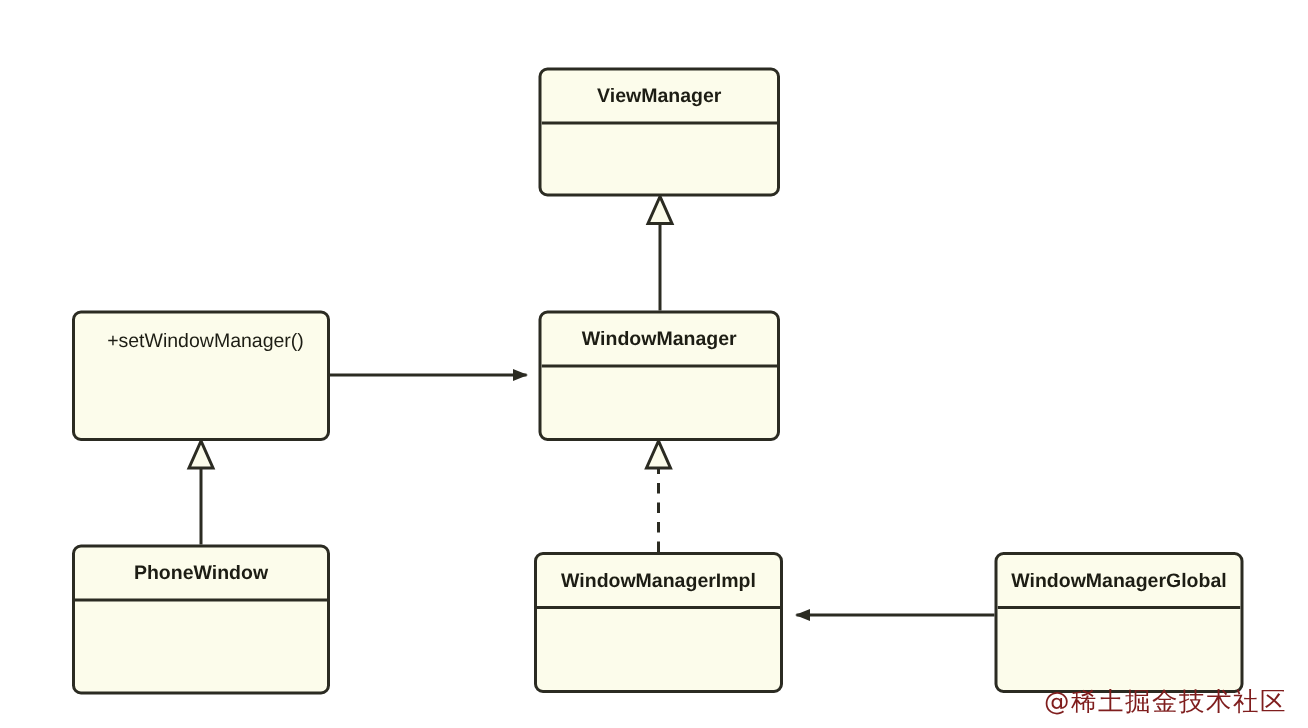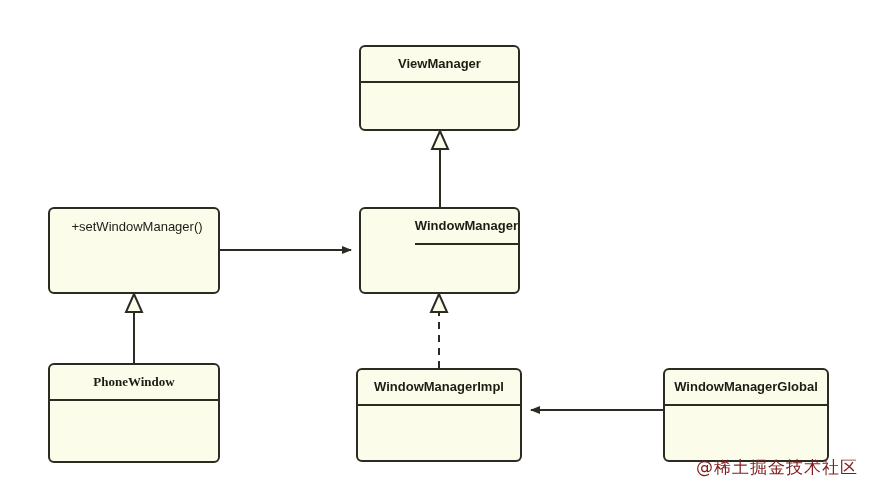--- a/index.html
+++ b/index.html
@@ -110,26 +110,26 @@
     <div class="class-name">ViewManager</div>
     <div class="class-members"></div>
   </div>
 
   <div class="uml-class" style="left:48px; top:207px; width:172px; height:87px;">
     <div class="class-members">
       <div class="member">+setWindowManager()</div>
     </div>
   </div>
 
-  <div class="uml-class" style="left:359px; top:207px; width:161px; height:87px;align-items:flex-end;">
+  <div class="uml-class" style="left:359px; top:207px; width:161px; height:87px;">
     <div class="class-name">WindowManager</div>
     <div class="class-members"></div>
   </div>
 
-  <div class="uml-class" style="left:48px; top:363px; width:172px; height:100px;font-family:Liberation Serif, serif;">
+  <div class="uml-class" style="left:48px; top:363px; width:172px; height:100px;">
     <div class="class-name">PhoneWindow</div>
     <div class="class-members"></div>
   </div>
 
   <div class="uml-class" style="left:356px; top:368px; width:166px; height:94px;">
     <div class="class-name">WindowManagerImpl</div>
     <div class="class-members"></div>
   </div>
 
   <div class="uml-class" style="left:663px; top:368px; width:166px; height:94px;">

